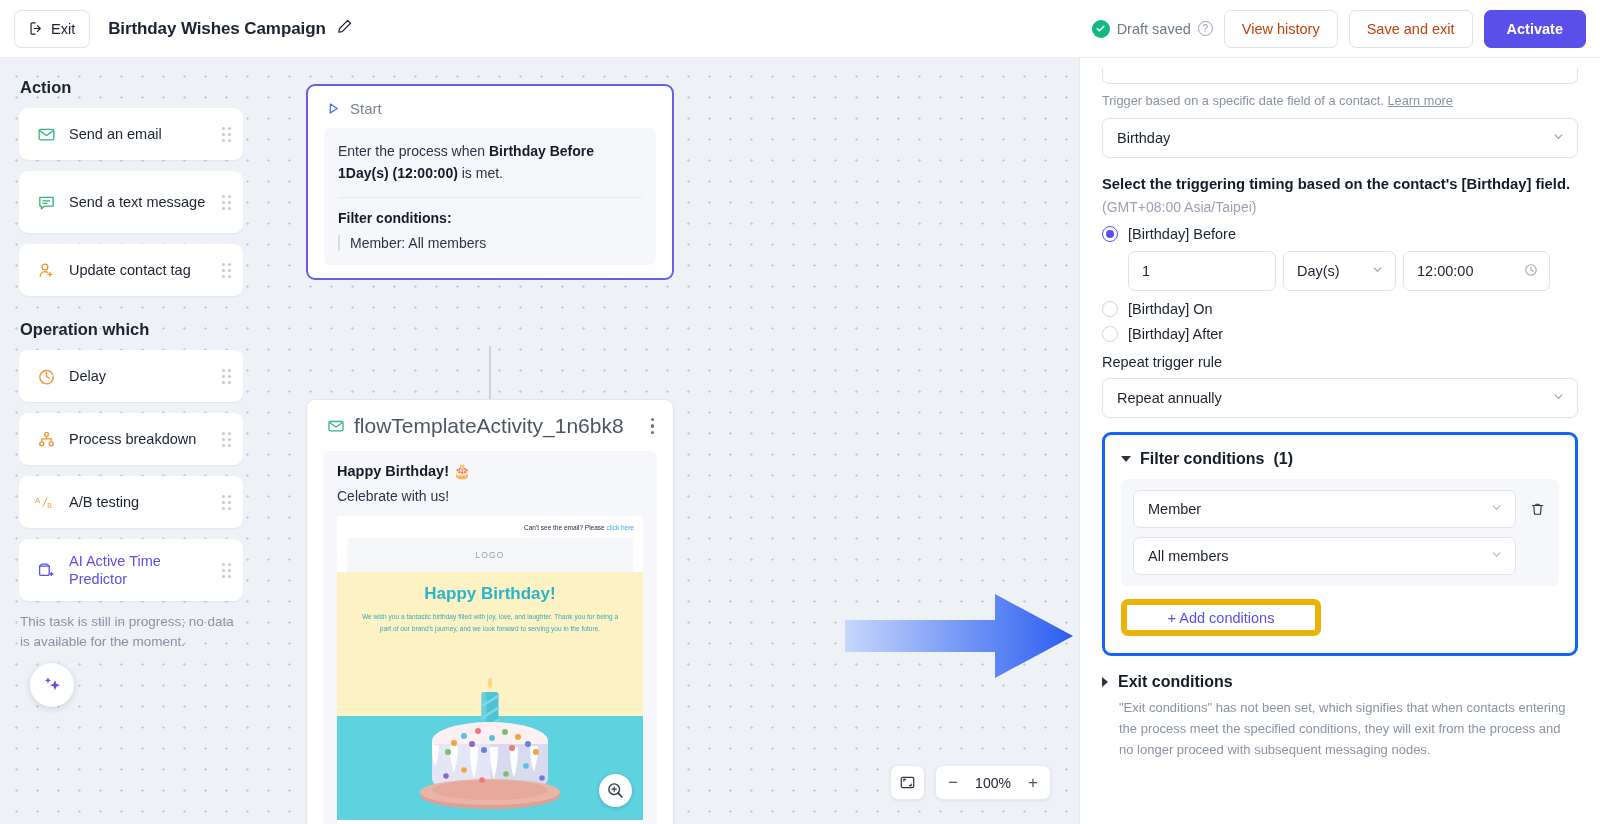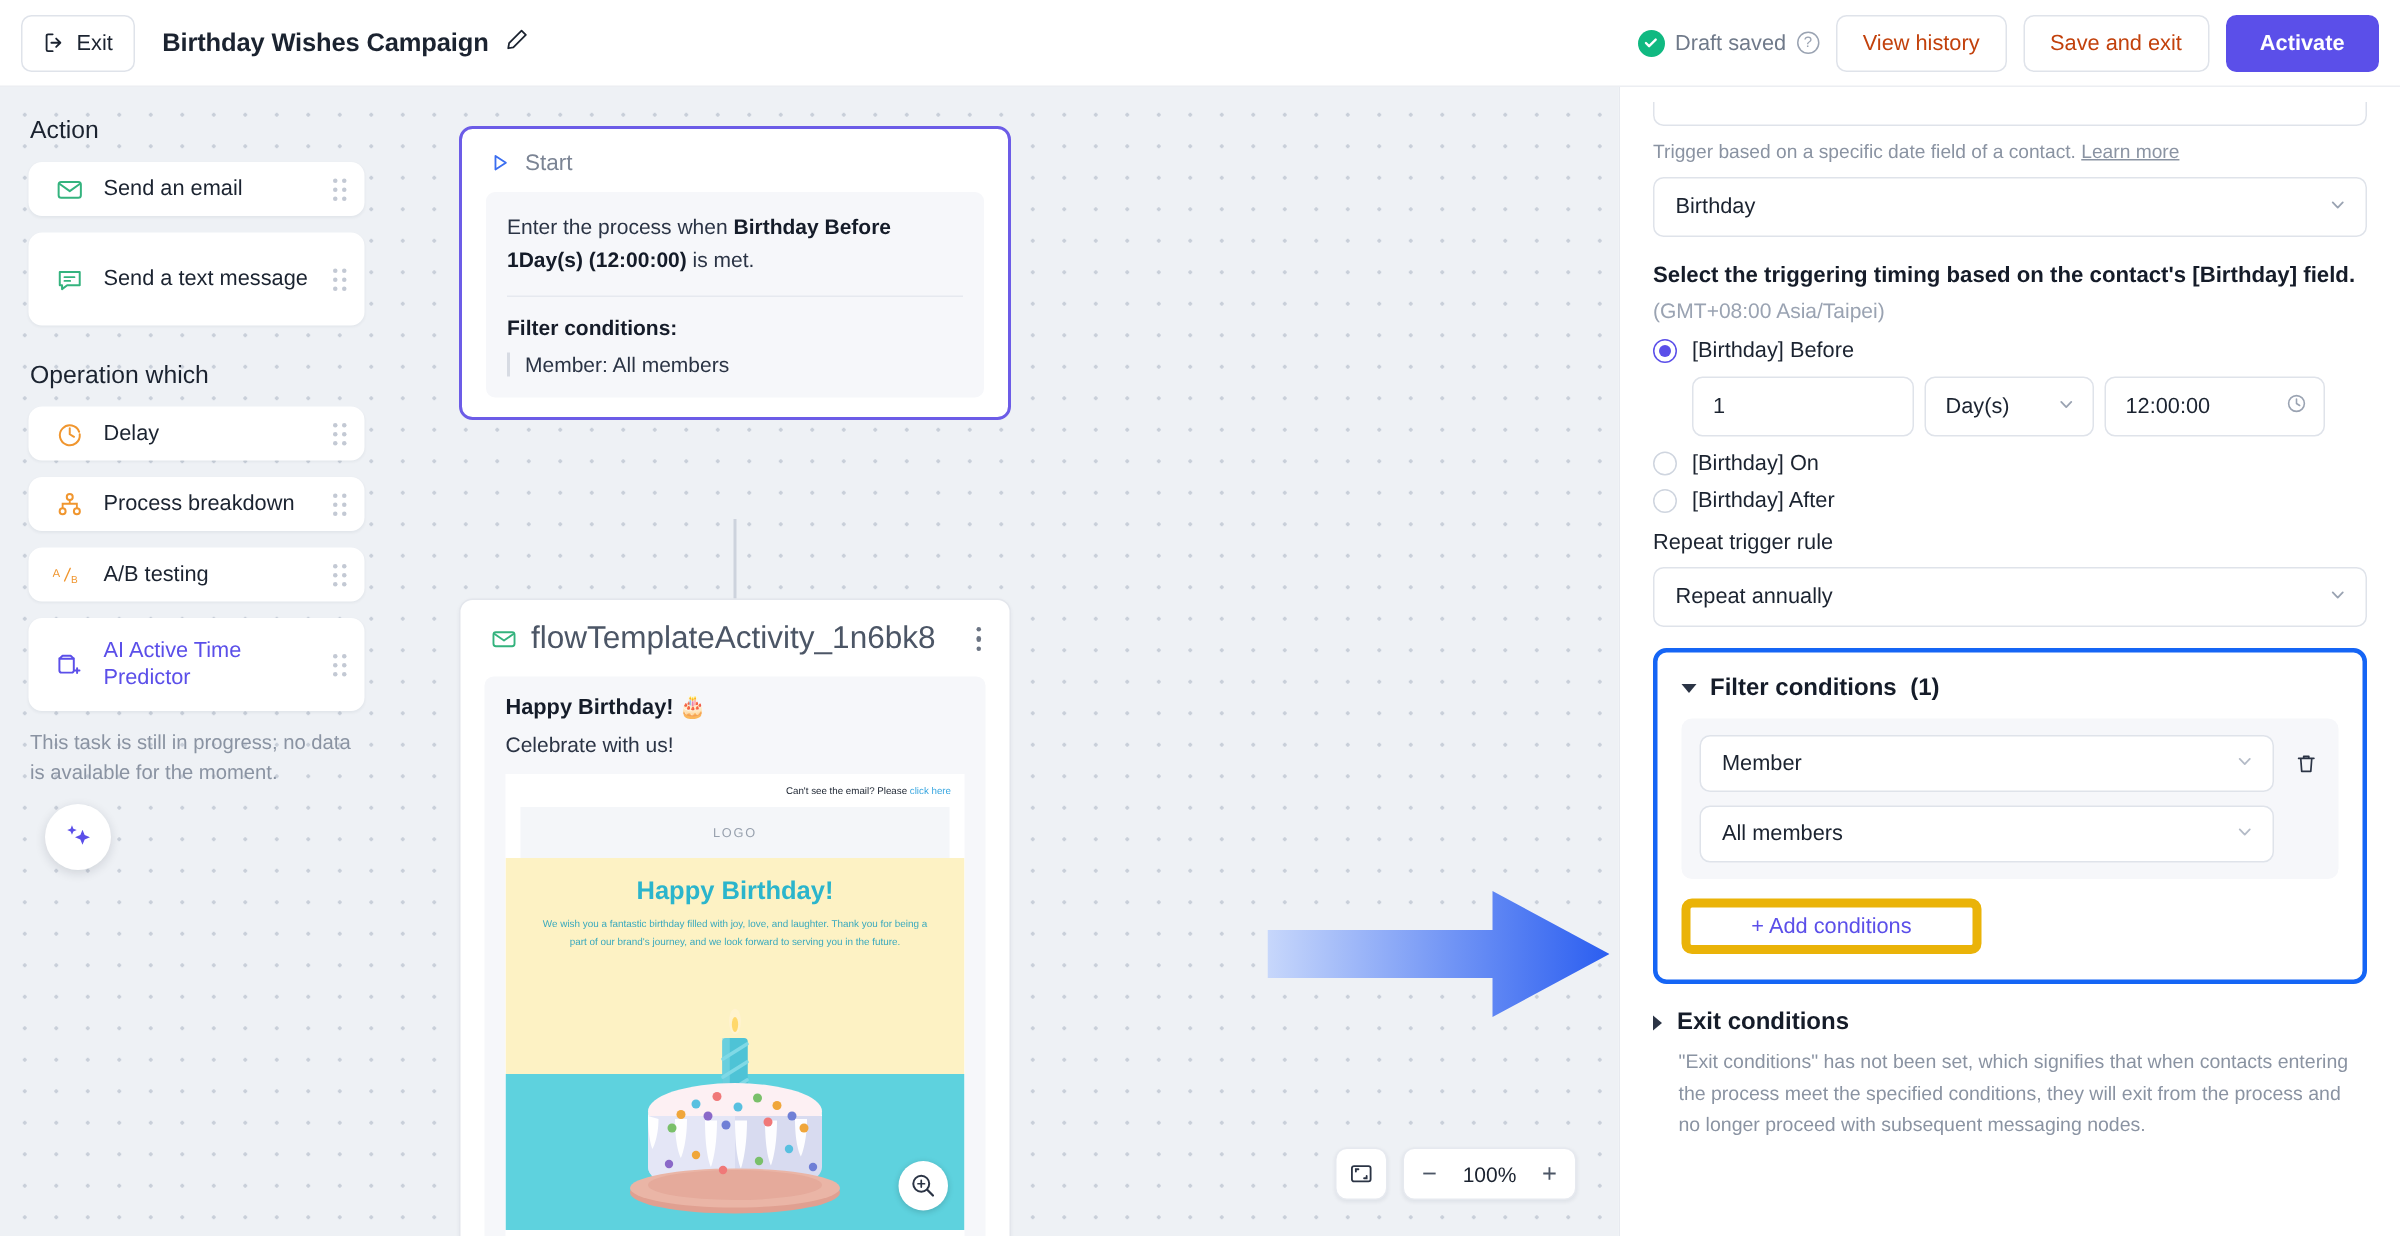--- a/index.html
+++ b/index.html
@@ -48,24 +48,24 @@
   .canvas {
     position: absolute; top: 58px; left: 0; width: 1079px; height: 766px;
     background-color: #eef1f5;
     background-image: radial-gradient(#c8cfd9 1.1px, transparent 1.1px);
     background-size: 21px 21px; background-position: 6px 8px;
     overflow: hidden;
   }
 
   
   .palette { position: absolute; top: 0; left: 0; width: 262px; height: 766px; padding: 14px 19px 0 19px; }
-  .pal-head { font-size: 16.5px; font-weight: 400; color: #1b2330; margin: 6px 0 11px 1px; }
+  .pal-head { font-size: 16.5px; font-weight: 700; color: #1b2330; margin: 6px 0 11px 1px; }
   .pal-head.second { margin-top: 24px; }
   .pal-card {
-    background: #fff; border-radius: 9px; height: 36px;
+    background: #fff; border-radius: 9px; height: 52px;
     display: flex; align-items: center; padding: 0 12px 0 16px;
     margin-bottom: 11px; cursor: grab; box-shadow: 0 1px 2px rgba(20,30,50,.05);
   }
   .pal-card.tall { height: 62px; }
   .pal-ico { width: 22px; flex: none; display: flex; align-items: center; justify-content: center; }
   .pal-label { font-size: 14.5px; color: #1b2330; margin-left: 12px; line-height: 1.25; }
   .pal-label.ai { color: #5b4fe9; }
   .grip { margin-left: auto; display: grid; grid-template-columns: 3px 3px; gap: 3px; }
   .grip i { width: 3px; height: 3px; border-radius: 50%; background: #c3c9d4; display: block; }
   .pal-note { font-size: 13.5px; color: #8a93a2; line-height: 1.5; margin: 6px 2px 0 1px; }
@@ -274,20 +274,38 @@
         <span class="grip">
             <i></i>
             <i></i>
             <i></i>
             <i></i>
             <i></i>
             <i></i>
           </span>
       </div>
 
+      <div class="pal-card">
+        <span class="pal-ico">
+          <svg width="19" height="19" viewBox="0 0 20 20">
+              <circle cx="8.4" cy="6.3" r="3" fill="none" stroke="#f0962f" stroke-width="1.4"></circle>
+              <path d="M3.4 16.4c0-3 2.2-5.2 5-5.2 1 0 2 .3 2.8.8" fill="none" stroke="#f0962f" stroke-width="1.4" stroke-linecap="round"></path>
+              <path d="M13.6 12v4M11.6 14h4" stroke="#f0962f" stroke-width="1.4" stroke-linecap="round"></path>
+            </svg>
+        </span>
+        <span class="pal-label">Update contact tag</span>
+        <span class="grip">
+            <i></i>
+            <i></i>
+            <i></i>
+            <i></i>
+            <i></i>
+            <i></i>
+          </span>
+      </div>
 
       <div class="pal-head second">Operation which</div>
 
       <div class="pal-card">
         <span class="pal-ico">
           <svg width="19" height="19" viewBox="0 0 20 20">
               <path d="M16.6 8.3A7 7 0 1 0 17 10" fill="none" stroke="#f0962f" stroke-width="1.4" stroke-linecap="round"></path>
               <path d="M10 5.8V10l3 1.8" fill="none" stroke="#f0962f" stroke-width="1.4" stroke-linecap="round" stroke-linejoin="round"></path>
             </svg>
         </span>

